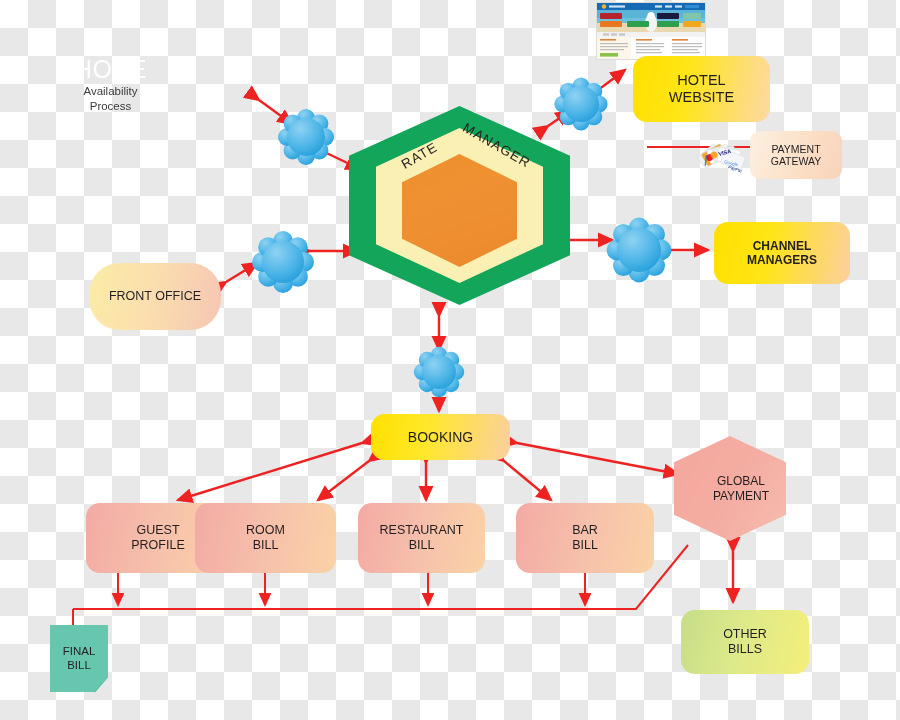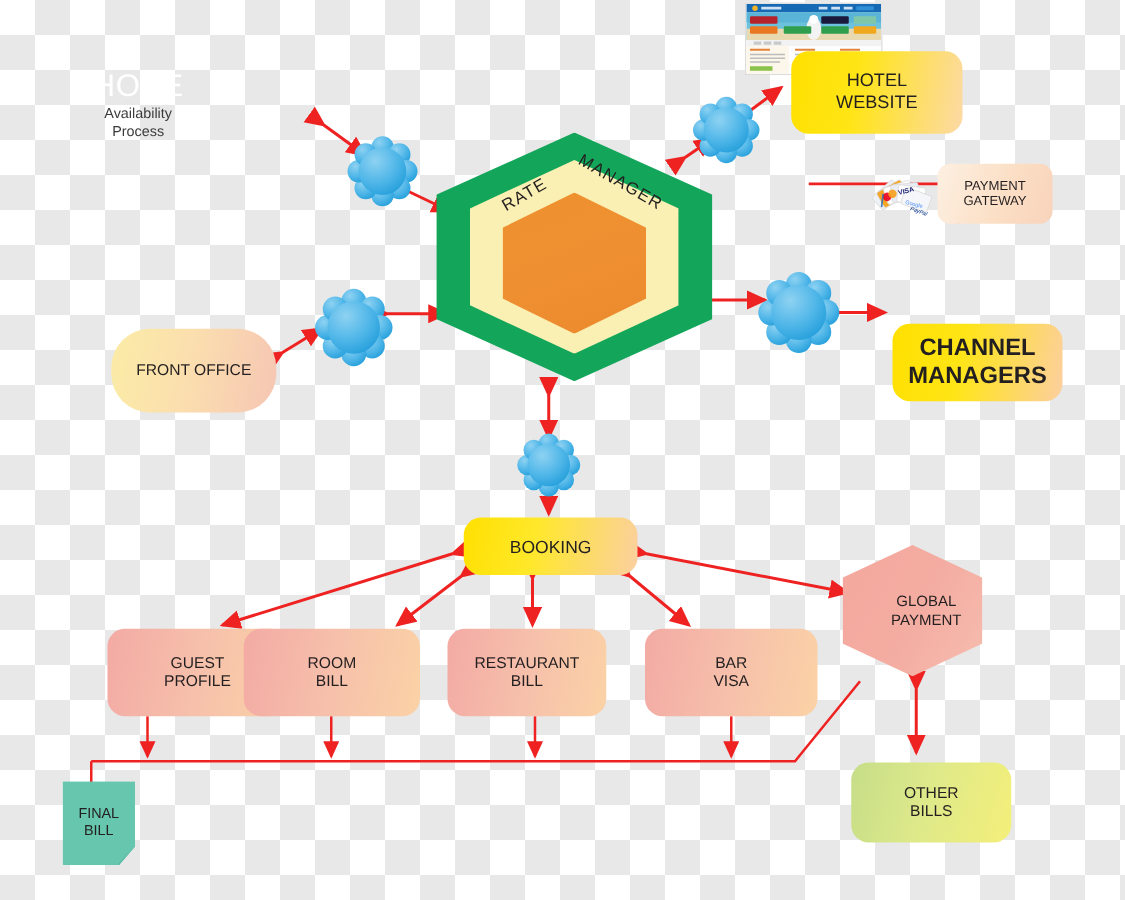--- a/index.html
+++ b/index.html
@@ -14,26 +14,26 @@
     background-position:0 0,28px 28px;
   }
   #stage{position:absolute;inset:0;}
   .node{position:absolute;box-sizing:border-box;display:flex;align-items:center;justify-content:center;text-align:center;color:#231f20;}
   .node .lbl{line-height:1.18;white-space:pre-line;}
   .rbox{border-radius:14px;}
 
   
   #n-marketing{left:122px;top:51px;width:130px;height:70px;
     background:linear-gradient(100deg,#fbeca6 0%,#fbdfae 45%,#f6c6b4 100%);font-size:12.5px;}
-  #n-hotel{left:633px;top:41px;width:137px;height:66px;
+  #n-hotel{left:633px;top:56px;width:137px;height:66px;
     background:linear-gradient(100deg,#ffe000 0%,#ffe516 38%,#fcd9a6 100%);font-size:14.5px;}
   #n-paygate{left:750px;top:131px;width:92px;height:48px;
     background:linear-gradient(110deg,#fdf0e2 0%,#fbdec4 60%,#f8d3bb 100%);font-size:10.5px;border-radius:10px;}
   #n-channel{left:714px;top:222px;width:136px;height:62px;
-    background:linear-gradient(100deg,#ffe000 0%,#ffe516 40%,#fccf9f 100%);font-size:19px;font-weight:bold;margin-top:37px;}
+    background:linear-gradient(100deg,#ffe000 0%,#ffe516 40%,#fccf9f 100%);font-size:12px;font-weight:bold;}
   #n-front{left:89px;top:263px;width:132px;height:67px;
     background:linear-gradient(100deg,#fbeca6 0%,#fbdfae 45%,#f6c6b4 100%);font-size:12.5px;border-radius:31px;}
   #n-booking{left:371px;top:414px;width:139px;height:46px;
     background:linear-gradient(100deg,#ffe000 0%,#ffe82a 40%,#fbcfa0 100%);font-size:14px;}
   #n-guest{left:46px;top:503px;width:144px;height:70px;
     background:linear-gradient(100deg,#f3aaa4 0%,#f6c0ab 50%,#fbd2a6 100%);font-size:12.5px;margin-left:40px;}
   #n-room{left:195px;top:503px;width:141px;height:70px;
     background:linear-gradient(100deg,#f3aaa4 0%,#f6c0ab 50%,#fbd2a6 100%);font-size:12.5px;}
   #n-rest{left:358px;top:503px;width:127px;height:70px;
     background:linear-gradient(100deg,#f3aaa4 0%,#f6c0ab 50%,#fbd2a6 100%);font-size:12.5px;}
@@ -327,21 +327,21 @@
 BILL</span>
   </div>
 
   <div class="node rbox" id="n-rest">
     <span class="lbl">RESTAURANT
 BILL</span>
   </div>
 
   <div class="node rbox" id="n-bar">
     <span class="lbl">BAR
-VISA</span>
+BILL</span>
   </div>
 
   <div class="node hexshape" id="n-global">
     <span class="lbl">GLOBAL
 PAYMENT</span>
   </div>
 
   <div class="node rbox" id="n-other">
     <span class="lbl">OTHER
 BILLS</span>

